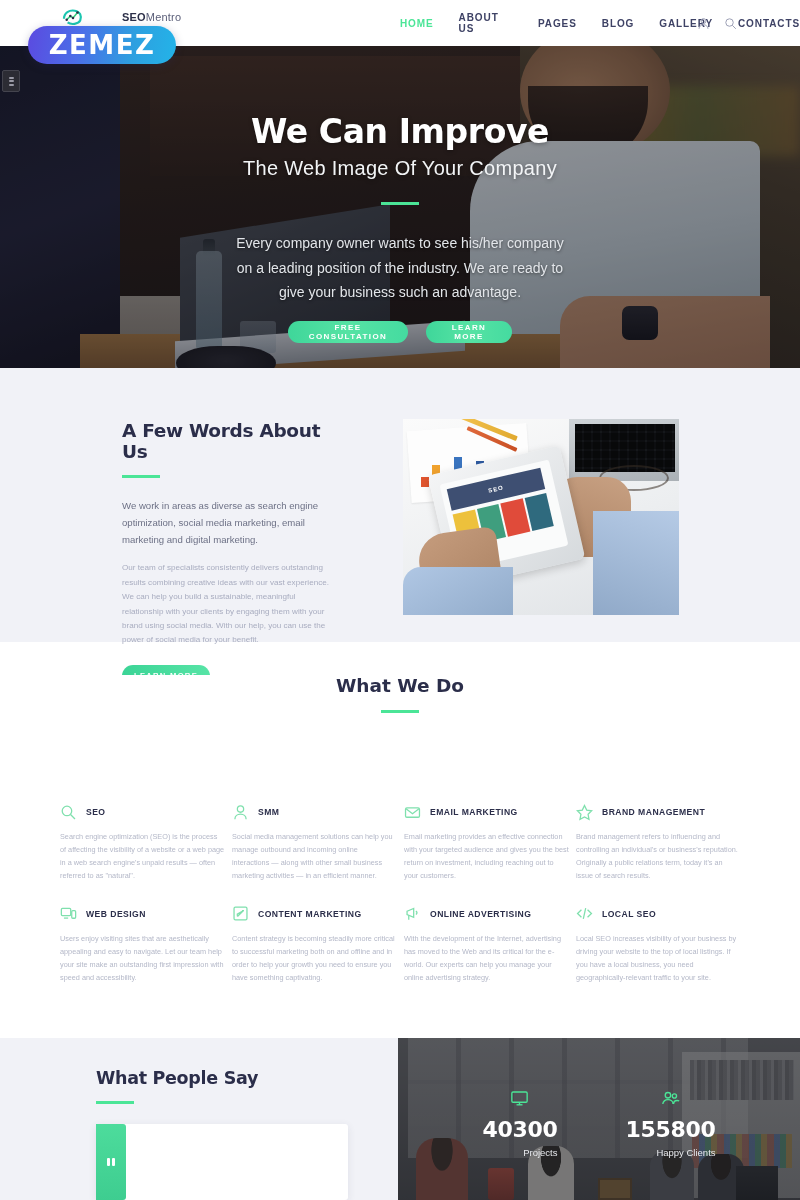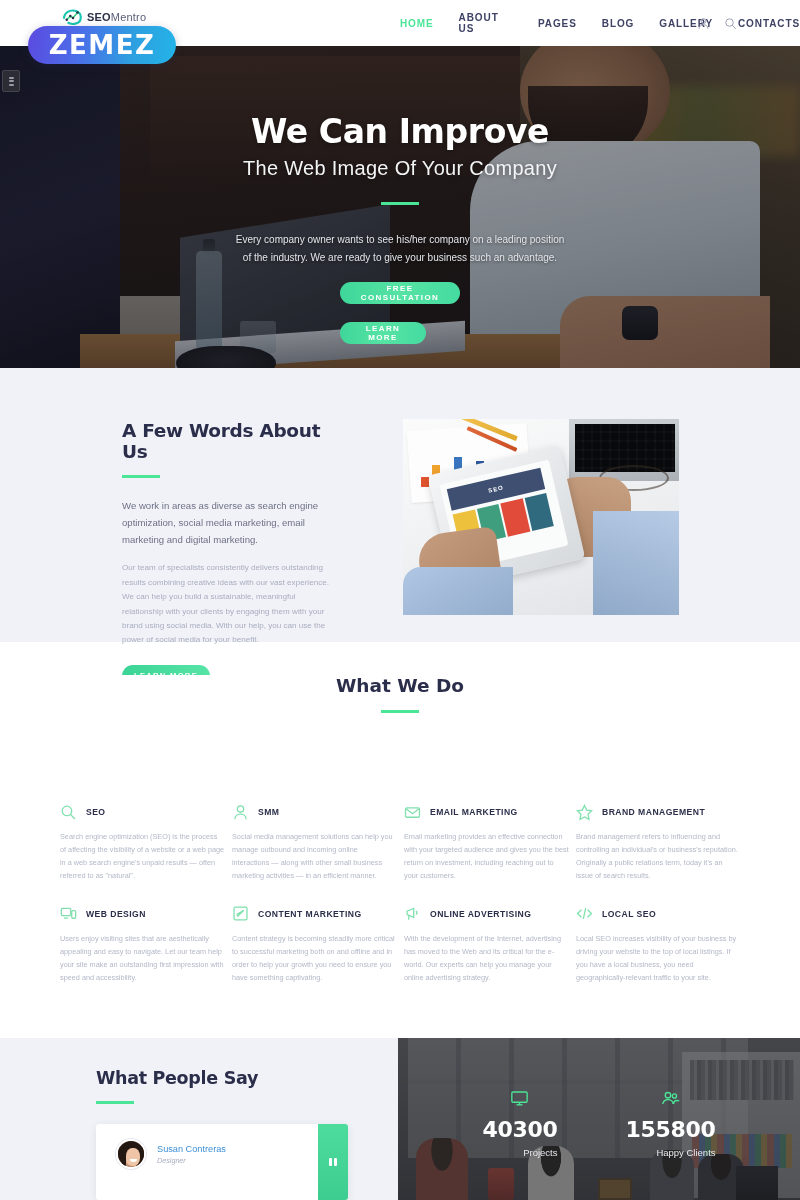--- a/index.html
+++ b/index.html
@@ -13,21 +13,21 @@
   .page { width: 800px; height: 1200px; position: relative; overflow: hidden; }
 
   
   .header {
     position: absolute; top: 0; left: 0; width: 800px; height: 46px;
     background: #fff; z-index: 40;
     display: flex; align-items: center;
   }
   .logo-wrap { position: absolute; left: 62px; top: 8px; display: flex; align-items: center; gap: 3px; }
   .logo-mark { width: 22px; height: 18px; position: relative; }
-  .logo-text { font-size: 11px; font-weight: 700; color: #2c2f48; letter-spacing: .2px; }
+  .logo-text { font-size: 11px; font-weight: 700; color: #2c2f48; letter-spacing: .2px; margin-left: 35px; }
   .logo-text .sub { font-weight: 400; color: #5a5e78; }
 
   .nav { position: absolute; left: 400px; top: 0; height: 46px; display: flex; align-items: center; gap: 25px; }
   .nav a {
     font-size: 10px; font-weight: 700; letter-spacing: .9px;
     color: #3e4265; text-decoration: none; text-transform: uppercase;
   }
   .nav a.active { color: #4be597; }
   .hdr-icons { position: absolute; left: 697px; top: 0; height: 46px; display: flex; align-items: center; gap: 14px; }
   .hdr-icons .ic { width: 13px; height: 13px; color: #9a9db4; display: block; }
@@ -101,24 +101,24 @@
     font-size: 33px; font-weight: 700; color: #fff; letter-spacing: -.4px;
     text-shadow: 0 1px 4px rgba(0,0,0,.35);
   }
   .hero-sub {
     margin-top: 6px; font-size: 20px; font-weight: 400; color: #f2f4f6; letter-spacing: .3px;
     text-shadow: 0 1px 4px rgba(0,0,0,.35);
   }
   .hero-rule { margin-top: 22px; width: 38px; height: 3px; background: #4be597; }
   .hero-text {
     margin-top: 26px; width: 330px; text-align: center;
-    font-size: 10px; line-height: 1.75; color: #e3e6ea;
+    font-size: 14px; line-height: 1.75; color: #e3e6ea;
     text-shadow: 0 1px 3px rgba(0,0,0,.5);
   }
-  .hero-btns { margin-top: 16px; display: flex; gap: 18px; flex-direction: column; }
+  .hero-btns { margin-top: 16px; display: flex; gap: 18px; }
   .btn-green {
     border: none; cursor: pointer; color: #fff;
     font-size: 8px; font-weight: 700; letter-spacing: 1.4px; text-transform: uppercase;
     border-radius: 20px; padding: 0 22px; height: 22px;
     background: linear-gradient(90deg, #3fd69a 0%, #56e3a4 50%, #45dba0 100%);
     display: flex; align-items: center; justify-content: center;
   }
   .btn-green.wide { width: 120px; }
   .btn-green.narrow { width: 86px; }
 
@@ -533,33 +533,20 @@
 
   <div class="bottom">
 
     <div class="bl">
       <div class="bl-head">
         <div class="h2">What People Say</div>
         <div class="rule-green"></div>
       </div>
 
       <div class="tcard">
-        <div class="tcard-inner">
-          <span class="avatar">
-            <span class="hair"></span>
-              <span class="hair2"></span>
-              <span class="hair3"></span>
-            <span class="face"></span>
-              <span class="smile"></span>
-          </span>
-          <span>
-            <span class="t-name" style="display:block">Susan Contreras</span>
-            <span class="t-role" style="display:block">Designer</span>
-          </span>
-        </div>
         <div class="t-quote">
           <span class="q">
               <i></i>
               <i></i>
             </span>
         </div>
       </div>
     </div>
 
     <div class="br">

